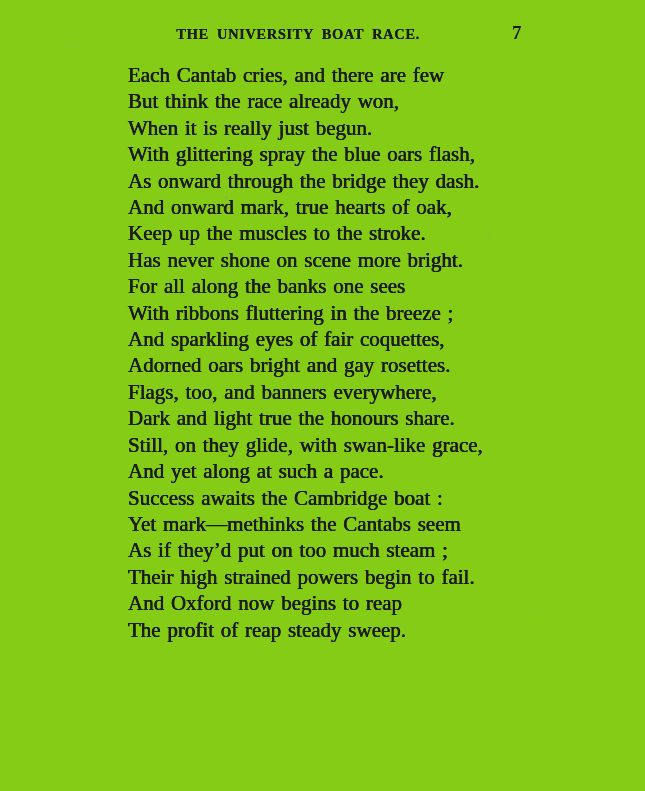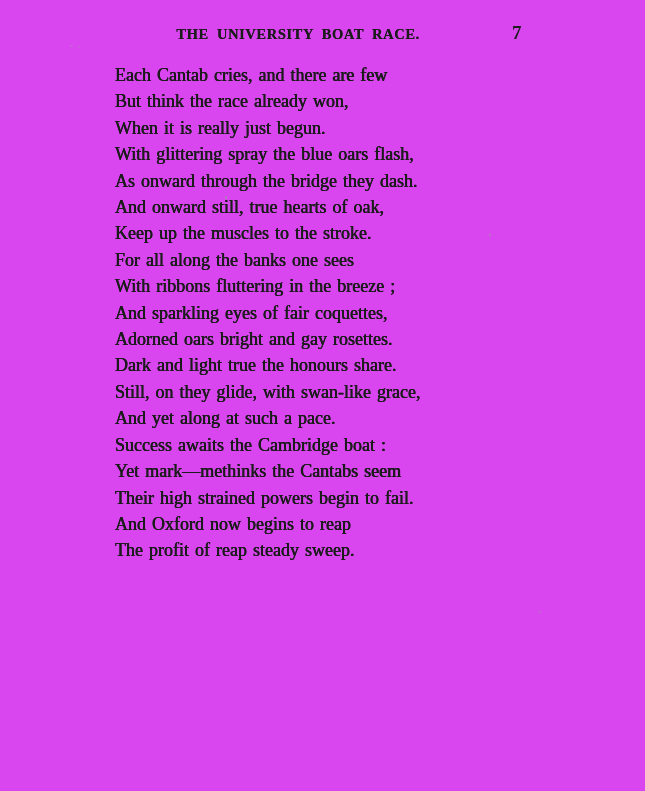--- a/index.html
+++ b/index.html
@@ -4,21 +4,21 @@
 <style>
   html, body {
     margin: 0;
     padding: 0;
     background: #ffffff;
   }
   .page {
     position: relative;
     width: 645px;
     height: 791px;
-    background: #d946ef;
+    background: #84cc16;
     overflow: hidden;
     font-family: "Liberation Serif", serif;
     color: #1c1c1c;
   }
   .running-head {
     position: absolute;
     top: 26px;
     left: 0;
     width: 100%;
     height: 22px;
@@ -42,26 +42,27 @@
     font-size: 19px;
     font-weight: bold;
   }
   .poem {
     position: absolute;
     top: 62px;
     left: 115px;
     width: 480px;
   }
   .poem-line {
-    font-size: 18px;
+    font-size: 21px;
     line-height: 26.4px;
     white-space: pre;
     word-spacing: 1.5px;
     
     text-shadow: 0.28px 0 0 currentColor, -0.28px 0 0 currentColor;
+    margin-left: 13px;
   }
   .speck {
     position: absolute;
     background: #9a9a9a;
     border-radius: 50%;
     opacity: 0.55;
   }
   .speck.s1 { left: 70px;  top: 45px;  width: 3px; height: 2px; opacity: 0.35; }
   .speck.s2 { left: 78px;  top: 46px;  width: 2px; height: 2px; opacity: 0.3; }
   .speck.s3 { left: 225px; top: 196px; width: 2px; height: 3px; opacity: 0.7; }
@@ -77,31 +78,34 @@
     <span class="head-title">THE UNIVERSITY BOAT RACE.</span>
     <span class="folio">7</span>
   </div>
 
   <div class="poem">
     <div class="poem-line">Each Cantab cries, and there are few</div>
     <div class="poem-line">But think the race already won,</div>
     <div class="poem-line">When it is really just begun.</div>
     <div class="poem-line">With glittering spray the blue oars flash,</div>
     <div class="poem-line">As onward through the bridge they dash.</div>
-    <div class="poem-line">And onward still, true hearts of oak,</div>
+    <div class="poem-line">And onward mark, true hearts of oak,</div>
     <div class="poem-line">Keep up the muscles to the stroke.</div>
+    <div class="poem-line">Has never shone on scene more bright.</div>
     <div class="poem-line">For all along the banks one sees</div>
     <div class="poem-line">With ribbons fluttering in the breeze ;</div>
     <div class="poem-line">And sparkling eyes of fair coquettes,</div>
     <div class="poem-line">Adorned oars bright and gay rosettes.</div>
+    <div class="poem-line">Flags, too, and banners everywhere,</div>
     <div class="poem-line">Dark and light true the honours share.</div>
     <div class="poem-line">Still, on they glide, with swan-like grace,</div>
     <div class="poem-line">And yet along at such a pace.</div>
     <div class="poem-line">Success awaits the Cambridge boat :</div>
     <div class="poem-line">Yet mark—methinks the Cantabs seem</div>
+    <div class="poem-line">As if they’d put on too much steam ;</div>
     <div class="poem-line">Their high strained powers begin to fail.</div>
     <div class="poem-line">And Oxford now begins to reap</div>
     <div class="poem-line">The profit of reap steady sweep.</div>
   </div>
 
   <div class="speck s1"></div>
   <div class="speck s2"></div>
   <div class="speck s3"></div>
   <div class="speck s4"></div>
   <div class="speck s5"></div>

